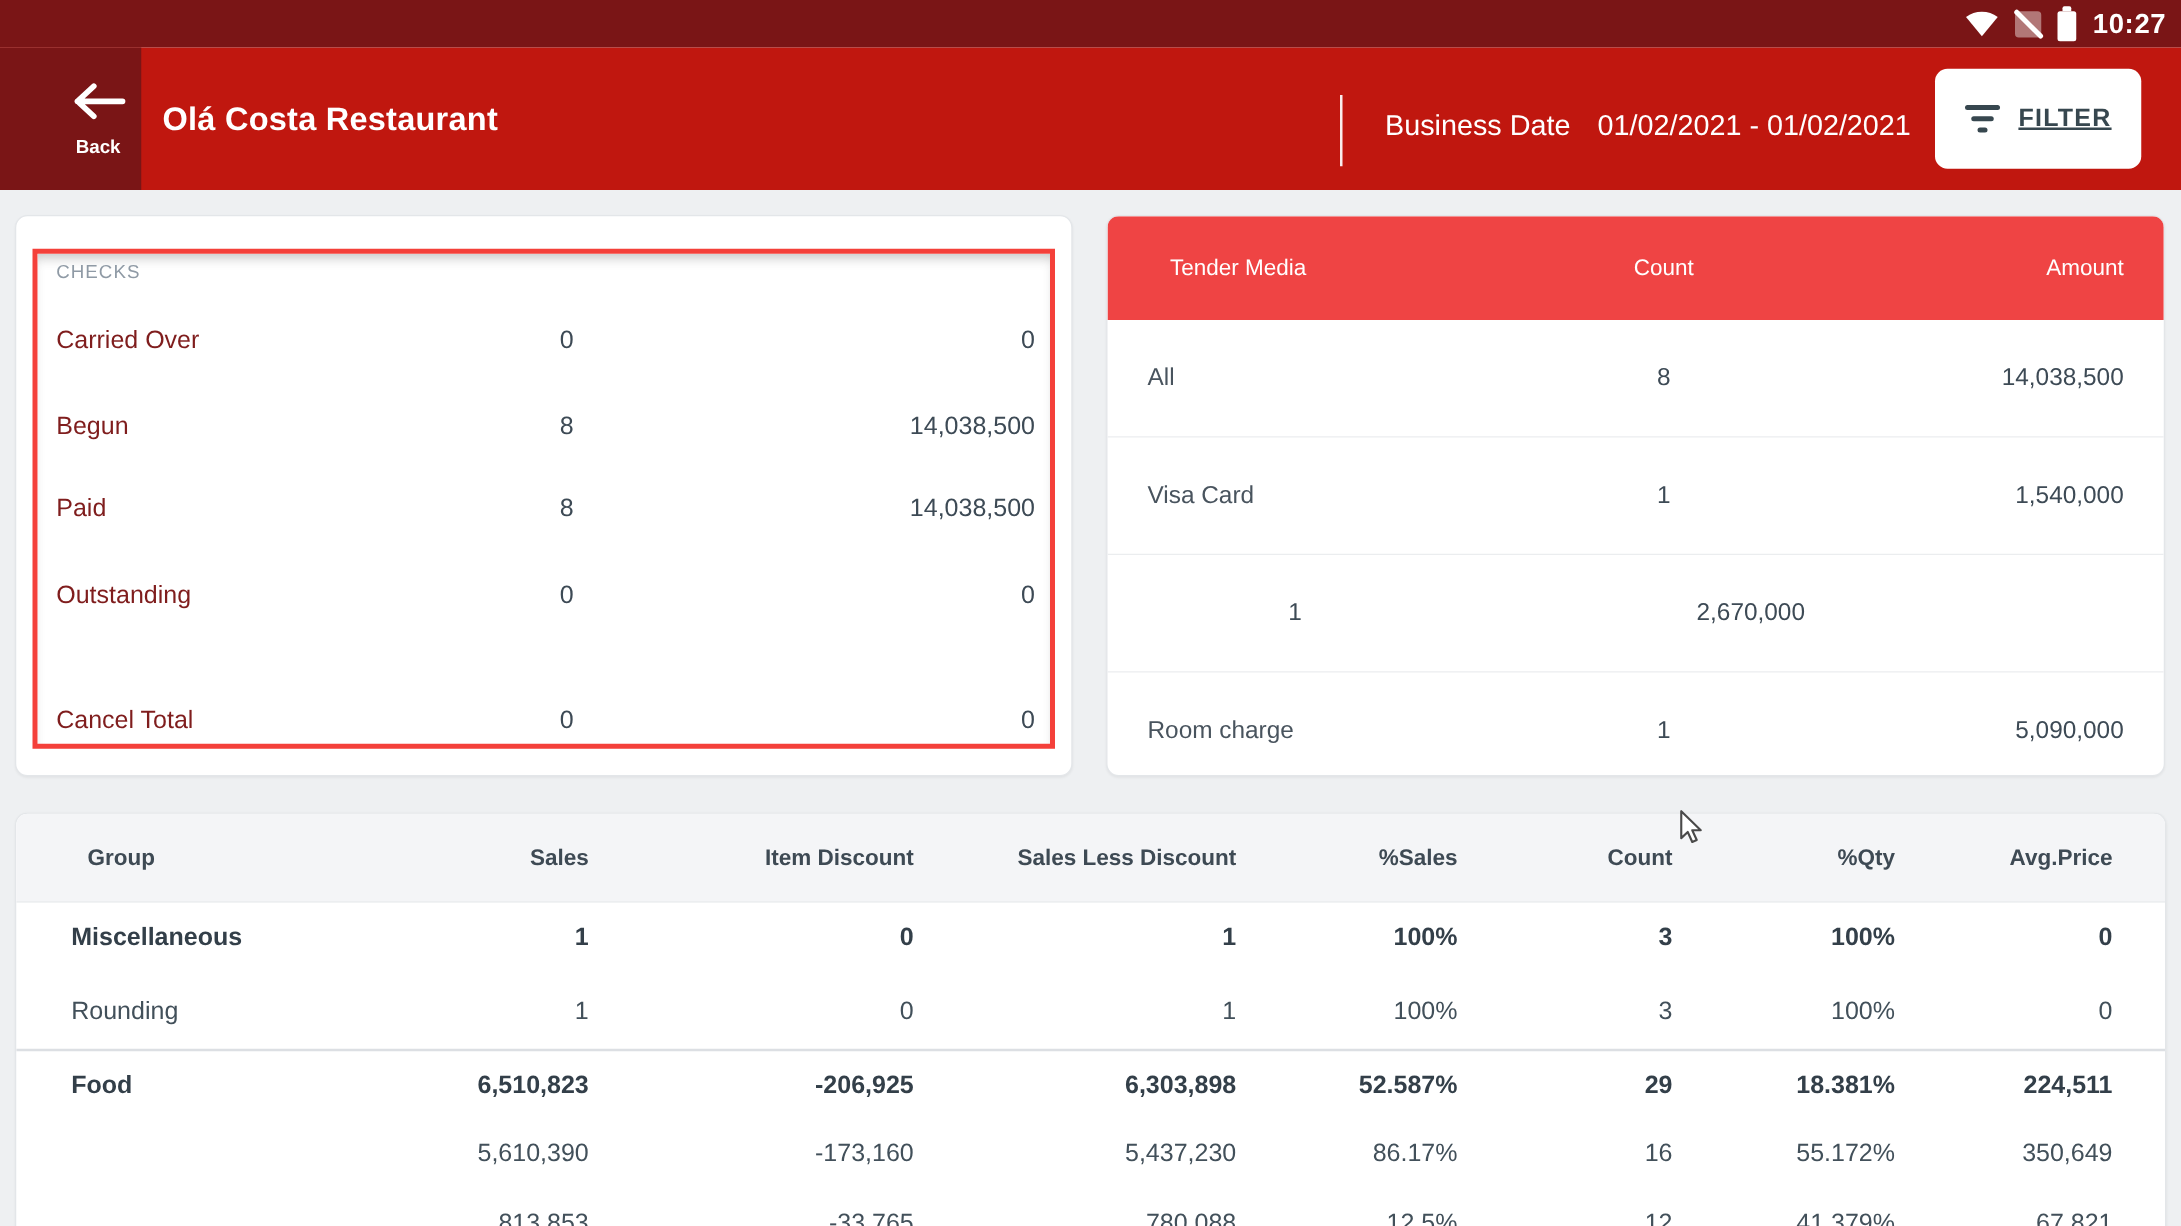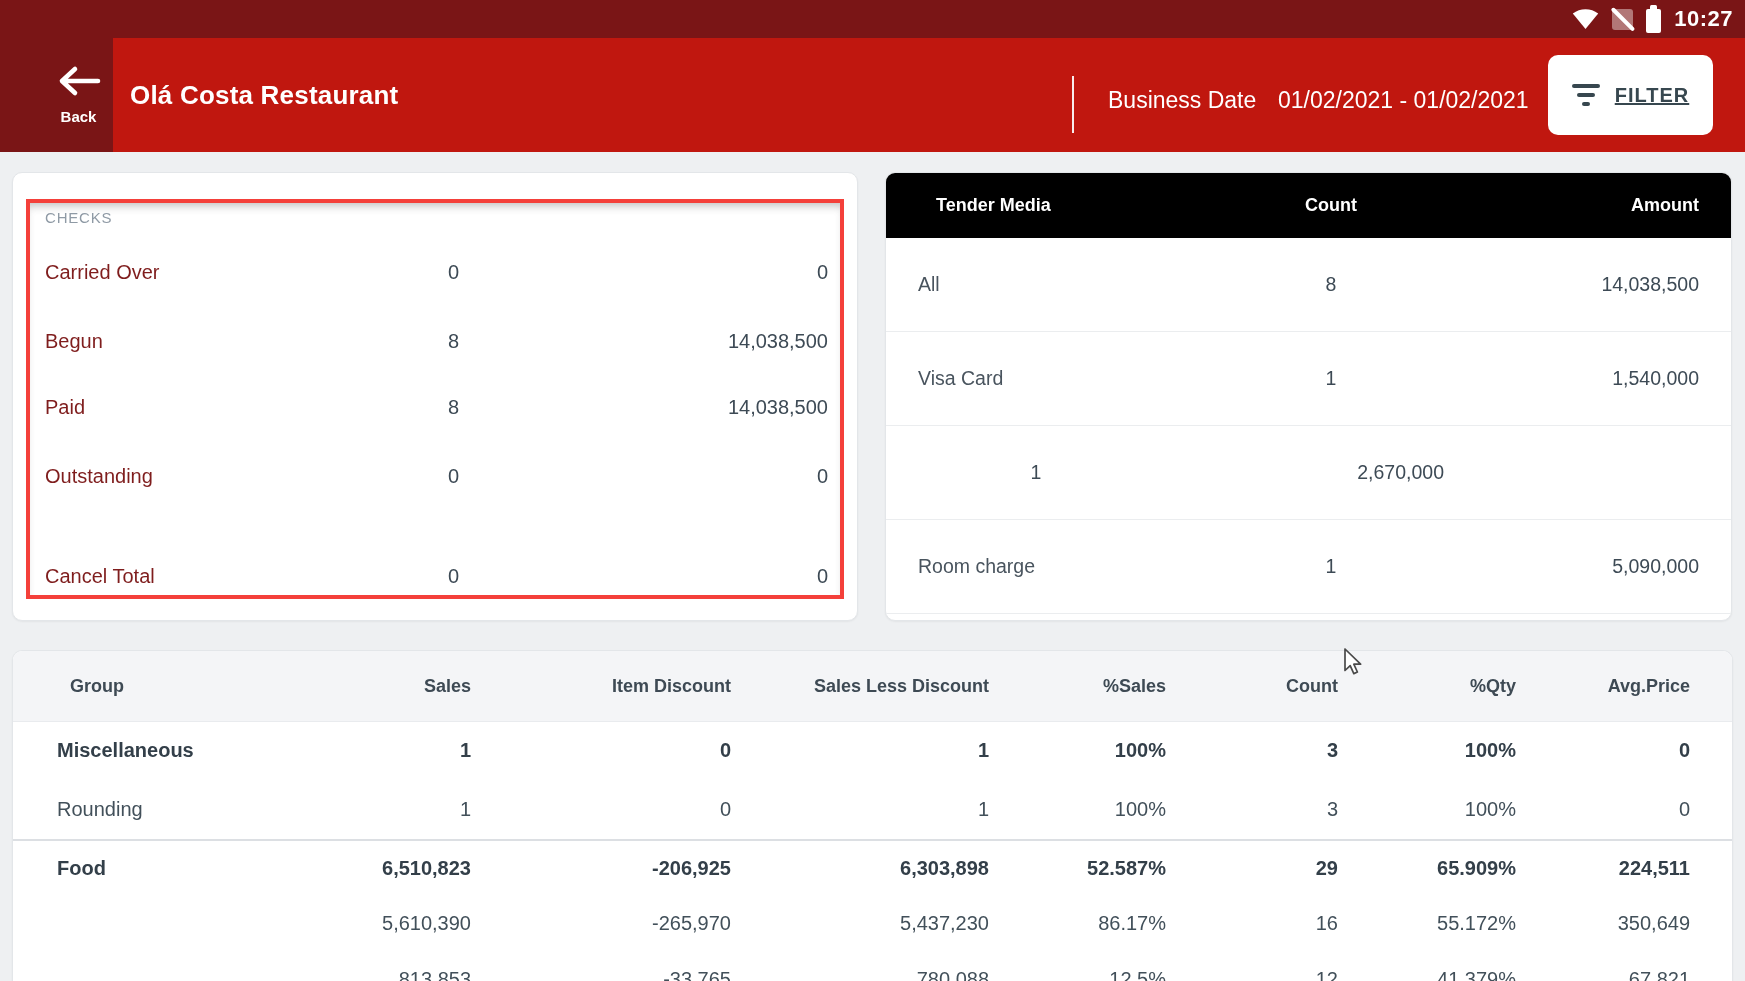--- a/index.html
+++ b/index.html
@@ -70,21 +70,21 @@
   .checks-title { position:absolute; left:32px; top:36px; font-size:15px; letter-spacing:.8px; color:#8f9aa5; }
   .checks-row { position:absolute; left:32px; width:783px; height:26px; }
   .checks-row .c-label { position:absolute; left:0; top:0; font-size:20px; color:#7f1d1d; }
   .checks-row .c-count { position:absolute; left:0; top:0; width:414px; text-align:right; font-size:20px; font-weight:500; color:#3d4a55; }
   .checks-row .c-amount { position:absolute; left:0; top:0; width:783px; text-align:right; font-size:20px; font-weight:500; color:#3d4a55; }
   .cr0{ top:88px; } .cr1{ top:157px; } .cr2{ top:223px; } .cr3{ top:292px; } .cr4{ top:392px; }
 
   
   .tender-card { left:885px; top:172px; width:847px; height:449px; overflow:hidden; }
   .tender-grid { display:grid; grid-template-columns:300px 290px 1fr; align-items:center; }
-  .tender-head { height:65px; background:#000000; color:#fff; font-size:18px; font-weight:700; }
+  .tender-head { height:83px; background:#ef4444; color:#fff; font-size:18px; font-weight:400; }
   .tender-head .th-name { padding-left:50px; }
   .tender-head .th-count { text-align:center; }
   .tender-head .th-amount { text-align:right; padding-right:32px; }
   .tender-row { height:94px; border-bottom:1px solid #ebedef; cursor:pointer; }
   .tender-row .td-name { padding-left:32px; font-size:19.5px; color:#49545e; }
   .tender-row .td-count { text-align:center; font-size:19.5px; font-weight:500; color:#3d4a55; }
   .tender-row .td-amount { text-align:right; padding-right:32px; font-size:19.5px; font-weight:500; color:#3d4a55; }
   .view-more { height:72px; display:flex; align-items:center; justify-content:center;
     color:#10808e; font-size:21px; font-weight:600; cursor:pointer; }
 
@@ -235,28 +235,28 @@
 
   <div class="g-divider"></div>
 
   <div class="g-grid g-row bold h54">
     <span class="g-first">Food</span>
     <span>6,510,823</span>
     <span>-206,925</span>
     <span>6,303,898</span>
     <span>52.587%</span>
     <span>29</span>
-    <span>65.909%</span>
+    <span>18.381%</span>
     <span>224,511</span>
   </div>
 
   <div class="g-grid g-row h56">
     <span class="g-first"></span>
     <span>5,610,390</span>
-    <span>-265,970</span>
+    <span>-173,160</span>
     <span>5,437,230</span>
     <span>86.17%</span>
     <span>16</span>
     <span>55.172%</span>
     <span>350,649</span>
   </div>
 
   <div class="g-grid g-row h56">
     <span class="g-first"></span>
     <span>813,853</span>

